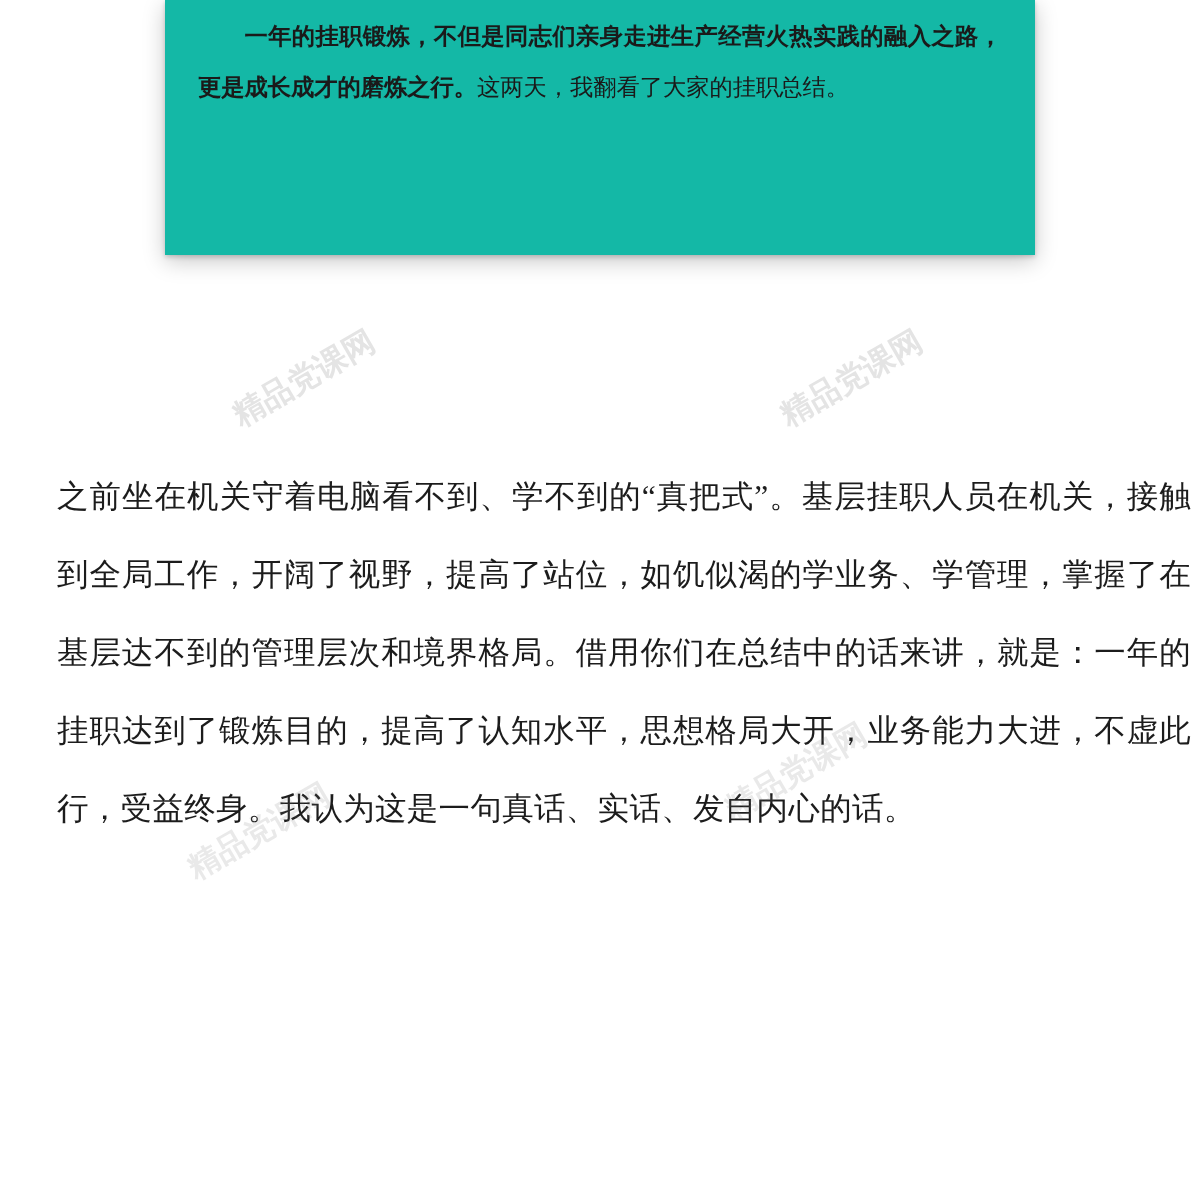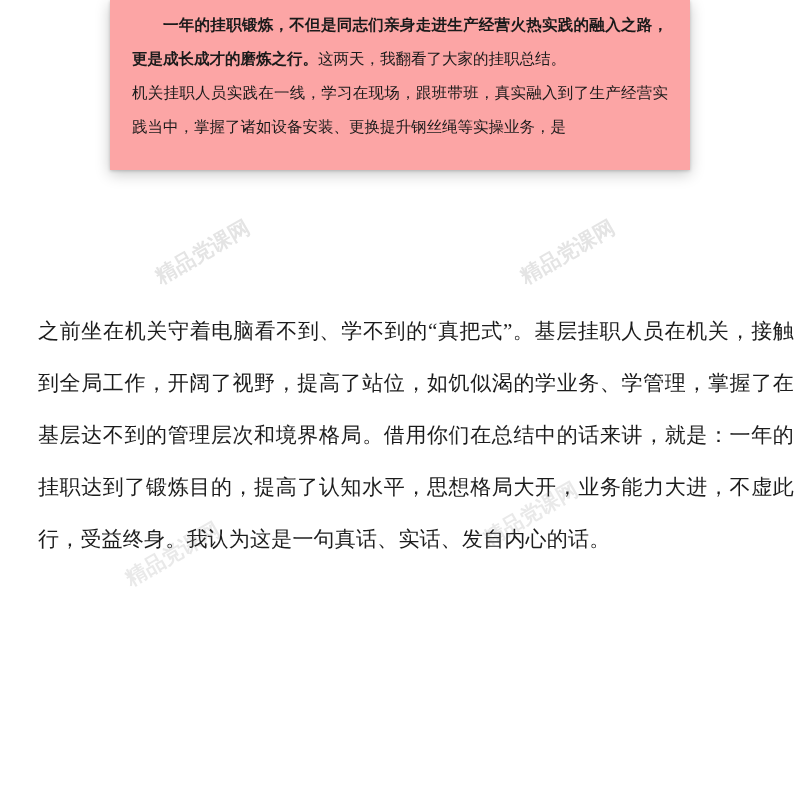--- a/index.html
+++ b/index.html
@@ -15,21 +15,21 @@
     position: relative;
   }
 
   
   .preview-card {
     position: absolute;
     left: 110px;
     top: 0;
     width: 580px;
     height: 170px;
-    background: #fca5a5;
+    background: #14b8a6;
     box-shadow: 0 4px 14px rgba(0,0,0,0.22), 0 1px 3px rgba(0,0,0,0.18);
     overflow: hidden;
     box-sizing: border-box;
     padding: 8px 22px 0 22px;
     z-index: 4;
   }
   .preview-card p {
     margin: 0;
     font-size: 15.5px;
     line-height: 34px;
@@ -88,21 +88,20 @@
     font-weight: bold;
   }
 </style>
 </head>
 <body>
 
 <div class="preview-card">
   <p class="indent">
     <b>一年的挂职锻炼，不但是同志们亲身走进生产经营火热实践的融入之路，更是成长成才的磨炼之行。</b><span>这两天，我翻看了大家的挂职总结。</span>
   </p>
-  <p>机关挂职人员实践在一线，学习在现场，跟班带班，真实融入到了生产经营实践当中，掌握了诸如设备安装、更换提升钢丝绳等实操业务，是</p>
 </div>
 
 <div class="wm wm-a">精品党课网</div>
 <div class="wm wm-b">精品党课网</div>
 <div class="wm wm-c">精品党课网</div>
 <div class="wm wm-d">精品党课网</div>
 
 <div class="doc-body">
   <p>之前坐在机关守着电脑看不到、学不到的“真把式”。基层挂职人员在机关，接触到全局工作，开阔了视野，提高了站位，如饥似渴的学业务、学管理，掌握了在基层达不到的管理层次和境界格局。借用你们在总结中的话来讲，就是：一年的挂职达到了锻炼目的，提高了认知水平，思想格局大开，业务能力大进，不虚此行，受益终身。我认为这是一句真话、实话、发自内心的话。</p>
 </div>

